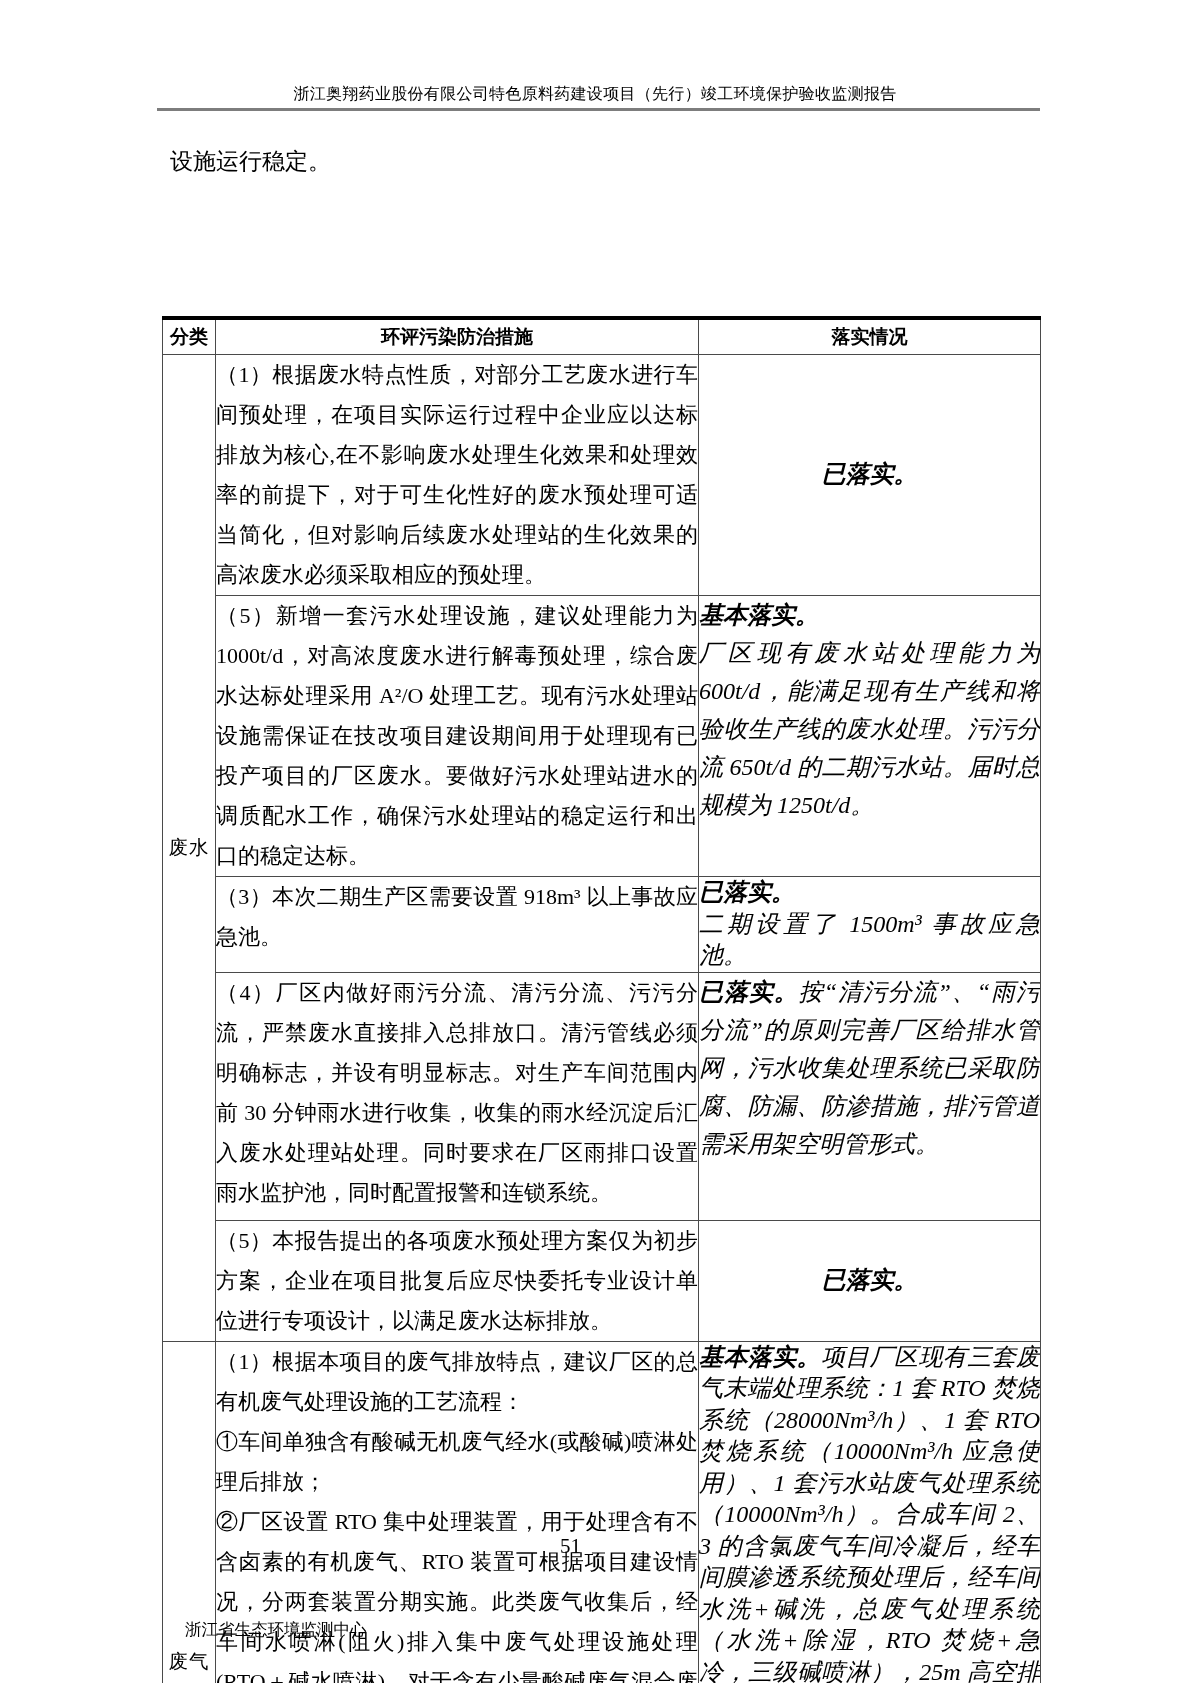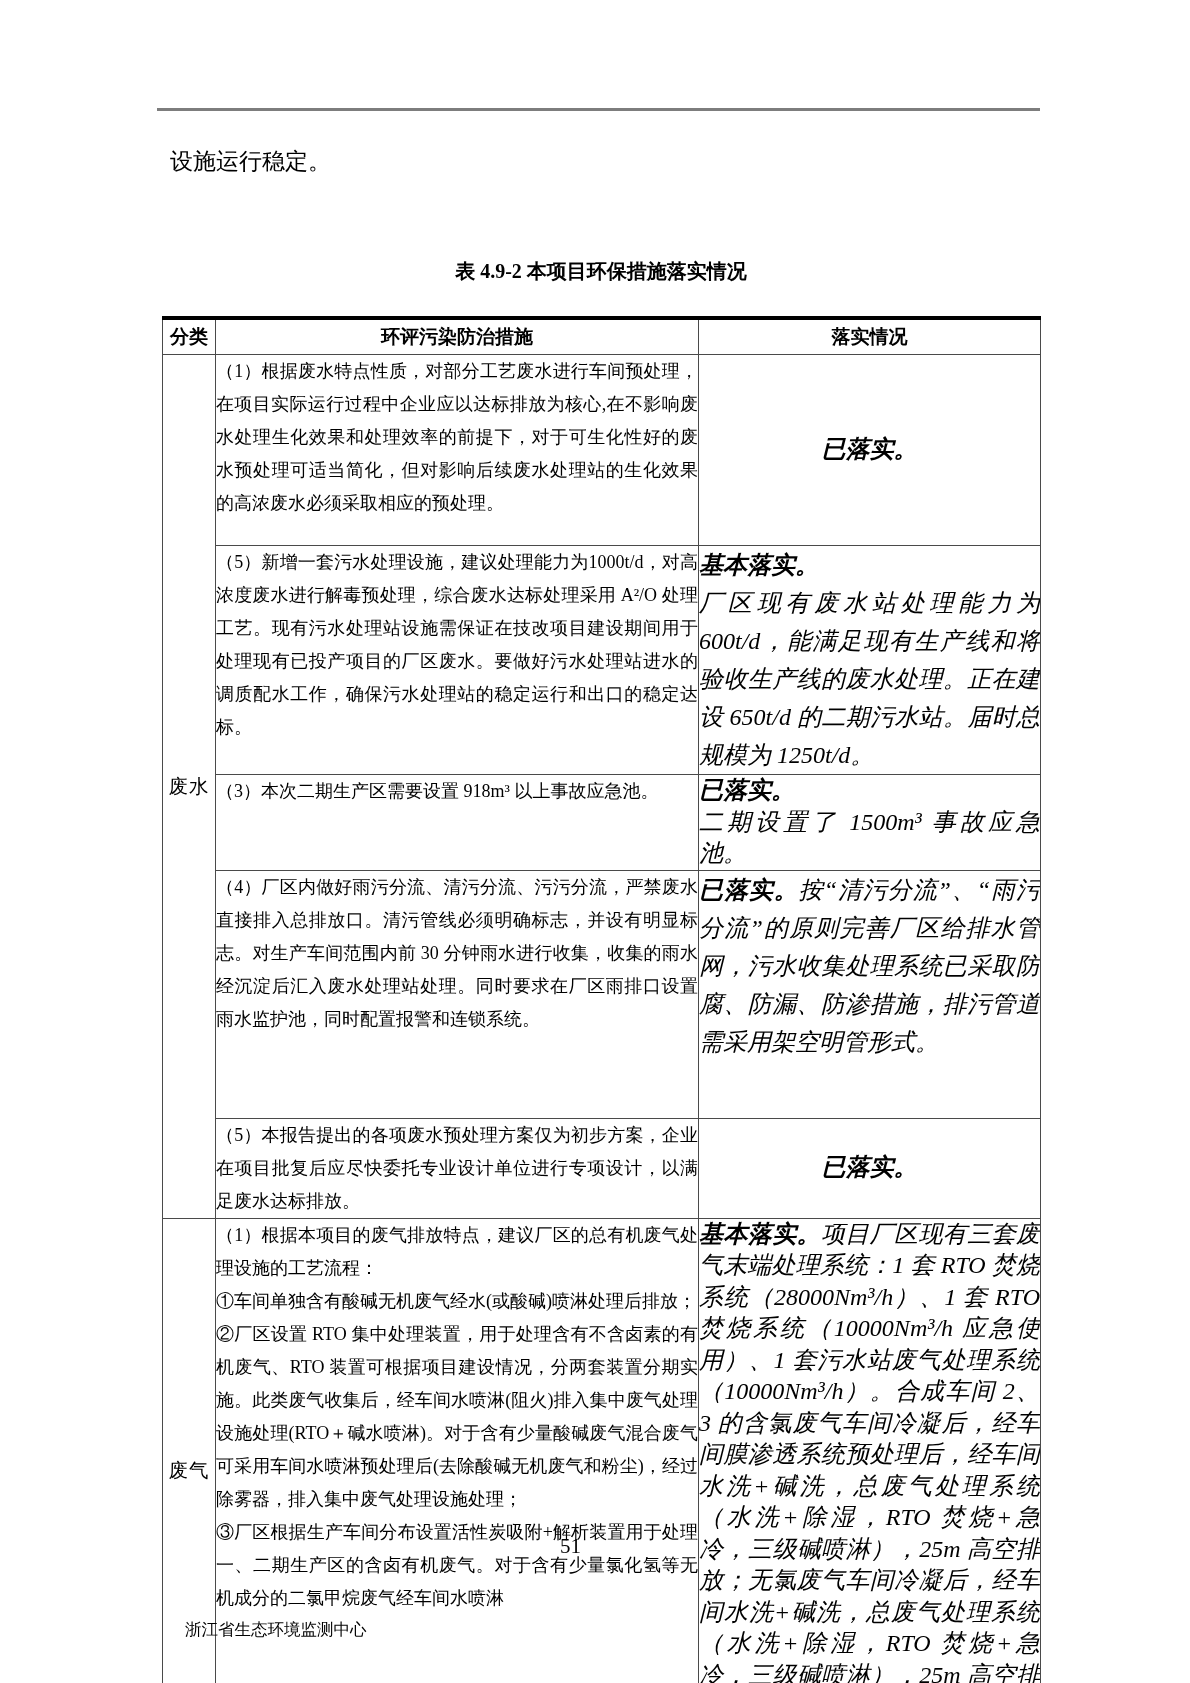--- a/index.html
+++ b/index.html
@@ -39,21 +39,21 @@
   }
   th.hdr{
     height:34px;font-size:19px;font-weight:bold;
     text-align:center;vertical-align:middle;font-family:Liberation Serif, serif;
   }
   td.cat{
     font-size:19.5px;text-align:center;vertical-align:middle;
     letter-spacing:1px;
   }
   td.measure{
-    font-size:18px;line-height:33px;
+    font-size:22px;line-height:40px;
     text-align:justify;vertical-align:top;
     padding:0 4px 0 5px;
     white-space:pre-wrap;
   }
   td.status{
     font-size:24px;line-height:31.5px;
     vertical-align:top;text-align:justify;
     padding:0 6px 0 7px;
     font-style:italic;
   }
@@ -67,25 +67,25 @@
   }
   .doc-footer-page{
     position:absolute;top:1534px;left:560px;font-size:21px;
   }
 </style>
 </head>
 <body>
 
 <div class="page">
 
+  <div class="doc-header">浙江奥翔药业股份有限公司特色原料药建设项目（先行）竣工环境保护验收监测报告</div>
   <div class="header-rule"></div>
 
   <div class="para-1">设施运行稳定。</div>
 
-  <div class="table-title">表 4.9-2 本项目环保措施落实情况</div>
 
   <table class="measures">
     <colgroup>
       <col style="width:53px">
       <col style="width:483px">
       <col style="width:342px">
     </colgroup>
     <thead>
       <tr style="height:34px">
         <th class="hdr">分类</th>
@@ -96,21 +96,21 @@
     <tbody>
       <tr style="height:191px">
         <td class="cat" rowspan="5">废水</td>
         <td class="measure">（1）根据废水特点性质，对部分工艺废水进行车间预处理，在项目实际运行过程中企业应以达标排放为核心,在不影响废水处理生化效果和处理效率的前提下，对于可生化性好的废水预处理可适当简化，但对影响后续废水处理站的生化效果的高浓废水必须采取相应的预处理。</td>
         <td class="status centered"><span class="b">已落实。</span></td>
       </tr>
       <tr style="height:190px">
         <td class="measure">（5）新增一套污水处理设施，建议处理能力为1000t/d，对高浓度废水进行解毒预处理，综合废水达标处理采用 A²/O 处理工艺。现有污水处理站设施需保证在技改项目建设期间用于处理现有已投产项目的厂区废水。要做好污水处理站进水的调质配水工作，确保污水处理站的稳定运行和出口的稳定达标。</td>
         <td class="status wide">
           <div class="b">基本落实。</div>
-          <div>厂区现有废水站处理能力为 600t/d，能满足现有生产线和将验收生产线的废水处理。正在建设 650t/d 的二期污水站。届时总规模为 1250t/d。</div>
+          <div>厂区现有废水站处理能力为 600t/d，能满足现有生产线和将验收生产线的废水处理。污污分流 650t/d 的二期污水站。届时总规模为 1250t/d。</div>
         </td>
       </tr>
       <tr style="height:62px">
         <td class="measure">（3）本次二期生产区需要设置 918m³ 以上事故应急池。</td>
         <td class="status">
           <div class="b">已落实。</div>
           <div>二期设置了 1500m³ 事故应急池。</div>
         </td>
       </tr>
       <tr style="height:248px">

